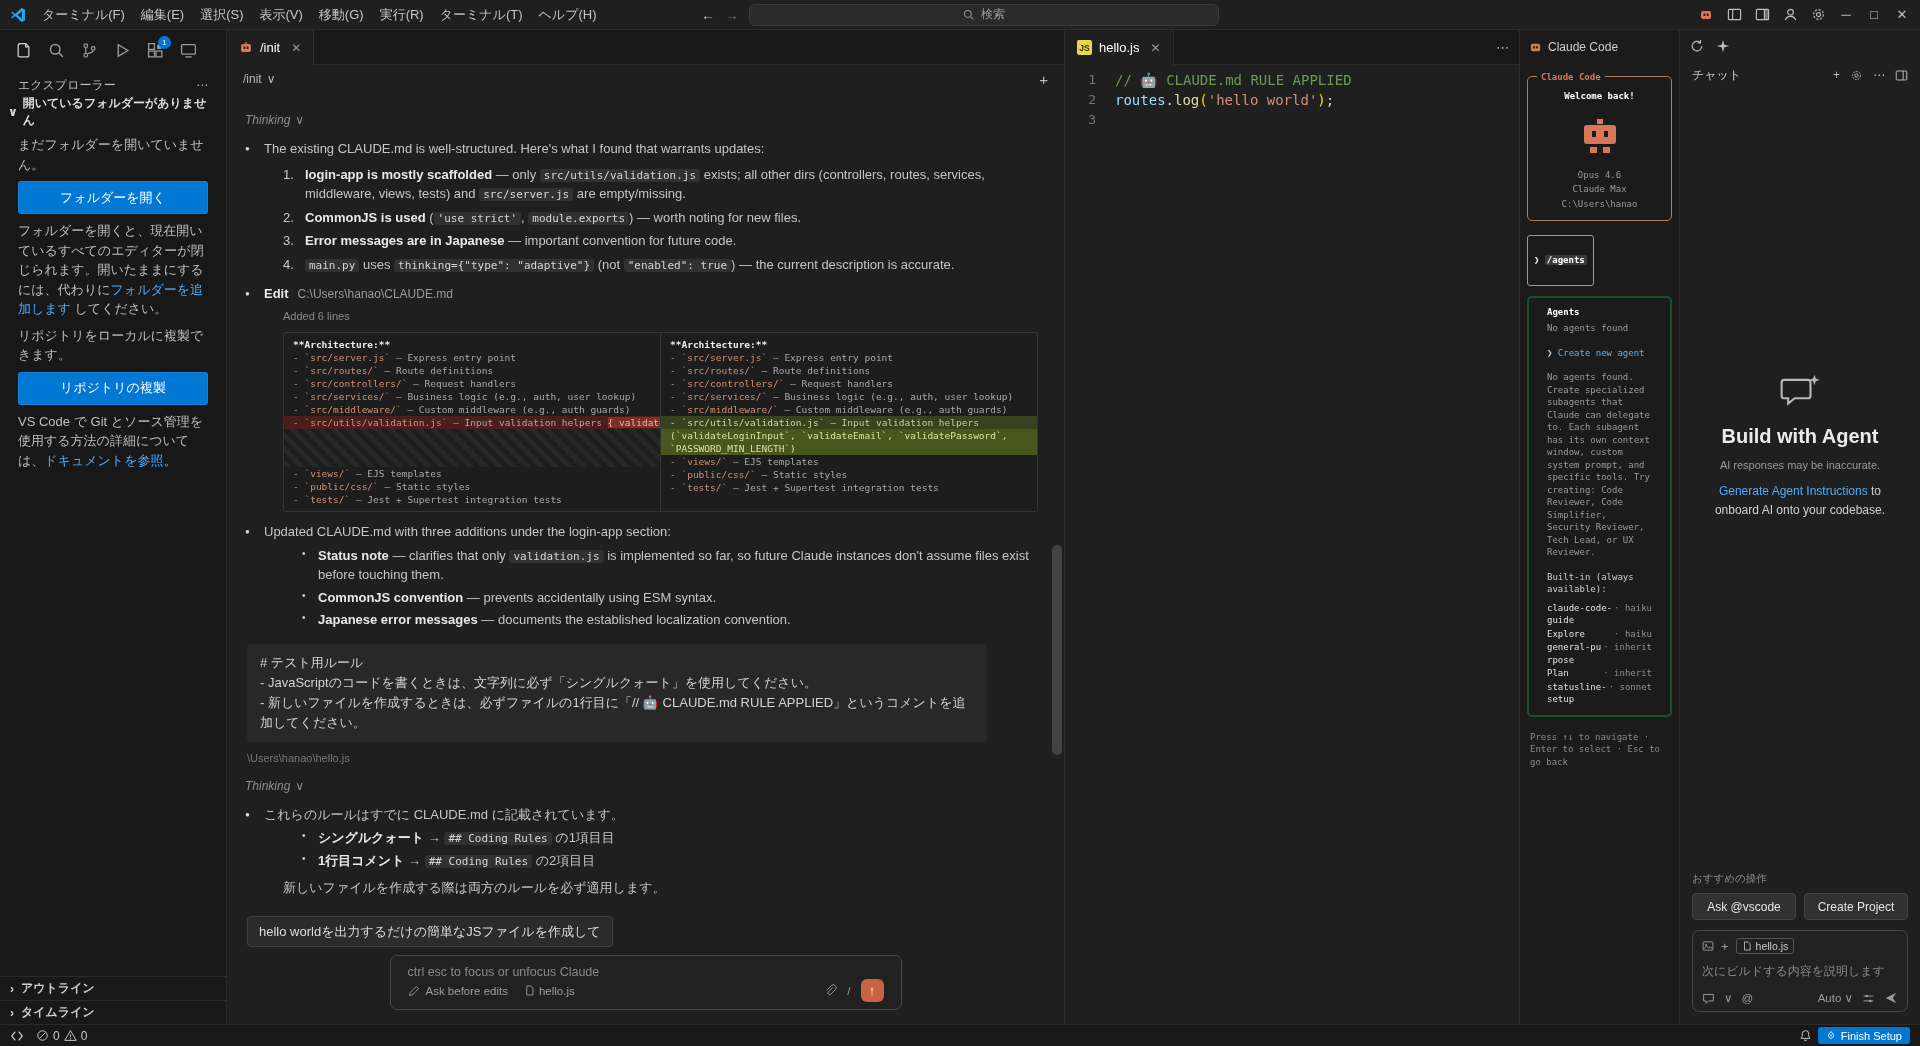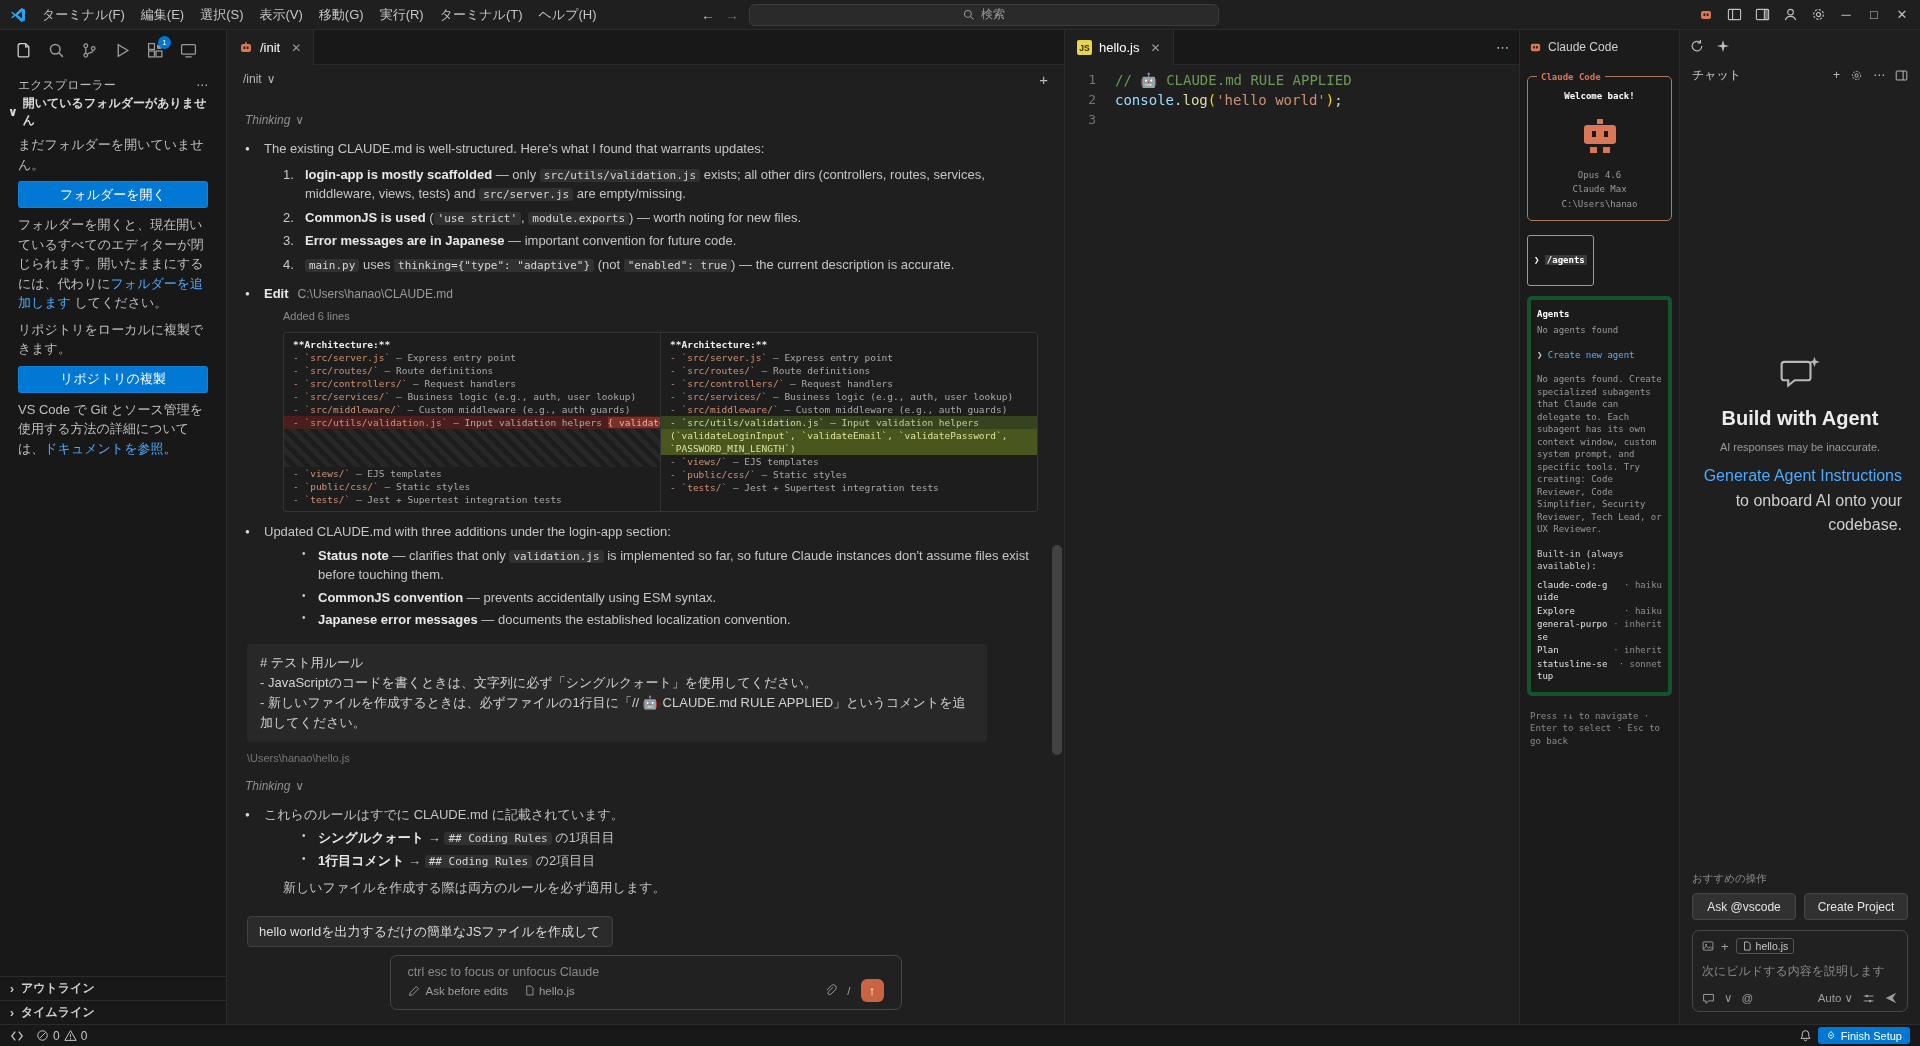--- a/index.html
+++ b/index.html
@@ -36,21 +36,21 @@
 
 .sidebar{width:227px;background:var(--bg0);border-right:1px solid var(--border);display:flex;flex-direction:column;flex:none;}
 .activity-row{height:40px;display:flex;align-items:center;gap:15px;padding:0 14px;color:#b9b9b9;}
 .act-ico{position:relative;width:18px;height:18px;display:flex;align-items:center;justify-content:center;}
 .act-badge{position:absolute;top:-5px;right:-7px;background:var(--blue);color:#fff;font-size:8px;width:13px;height:13px;border-radius:50%;display:flex;align-items:center;justify-content:center;}
 .side-title{height:30px;display:flex;align-items:center;padding:0 18px;font-size:12px;color:#bdbdbd;}
 .side-title .more{margin-left:auto;color:#bdbdbd;}
 .section-hdr{height:24px;display:flex;align-items:center;gap:5px;padding:0 8px;font-weight:700;font-size:12px;color:#dcdcdc;}
 .side-body{padding:4px 18px;font-size:13px;color:#bfbfbf;line-height:1.5;}
 .side-body p{margin:7px 0;}
-.side-btn{display:block;width:100%;height:27px;background:var(--blue);border:1px solid #ffffff12;border-radius:3px;color:#fff;font-size:13px;font-family:inherit;margin:7px 0;cursor:pointer;}
+.side-btn{display:block;width:100%;height:33px;background:var(--blue);border:1px solid #ffffff12;border-radius:3px;color:#fff;font-size:13px;font-family:inherit;margin:7px 0;cursor:pointer;}
 .side-link{color:var(--link);cursor:pointer;}
 .side-bottom{margin-top:auto;}
 .collapse-row{height:24px;border-top:1px solid var(--border);display:flex;align-items:center;gap:7px;padding:0 10px;font-weight:700;font-size:12px;color:#cfcfcf;}
 
 
 .tabbar{height:35px;background:var(--bg0);display:flex;align-items:stretch;border-bottom:1px solid var(--border);flex:none;}
 .tab{display:flex;align-items:center;gap:7px;padding:0 12px;background:var(--bg1);color:#fff;font-size:13px;border-right:1px solid var(--border);margin-bottom:-1px;}
 .tab-close{color:#9a9a9a;font-size:12px;margin-left:4px;}
 .tab-actions{margin-left:auto;display:flex;align-items:center;padding:0 10px;color:#bdbdbd;}
 
@@ -116,41 +116,41 @@
 .claude{width:160px;border-right:1px solid var(--border);background:#1b1b1b;display:flex;flex-direction:column;flex:none;}
 .cp-hdr{height:34px;display:flex;align-items:center;gap:6px;padding:0 9px;font-size:12px;color:#d0d0d0;flex:none;}
 .cp-term{flex:1;padding:4px 7px;font-family:"DejaVu Sans Mono","Liberation Mono",monospace;font-size:9px;line-height:12.5px;color:#cfcfcf;overflow:hidden;}
 .wbox{border:1px solid #b07a5f;border-radius:5px;padding:13px 5px 10px;text-align:center;position:relative;margin-top:8px;}
 .wb-title{position:absolute;top:-6px;left:9px;background:#1b1b1b;padding:0 4px;color:var(--orange);font-weight:700;}
 .wb-welcome{font-weight:700;color:#ffffff;}
 .robot-art{margin:16px auto 14px;width:44px;}
 .wb-meta{color:#9a9a9a;margin-top:2px;}
 .cmd-box{display:inline-block;margin:14px 0 10px;border:1px solid #9a9a9a;border-radius:3px;padding:18px 6px;color:#ffffff;}
 .cmd-sel{font-weight:700;background:#3a3a3a;padding:0 2px;}
-.abox{border:4px solid #14532d;border-radius:5px;padding:8px 6px;}
+.abox{border:2px solid #14532d;border-radius:5px;padding:8px 18px;}
 .ab-title{font-weight:700;color:#ffffff;}
 .ab-sub{color:#9a9a9a;margin:4px 0 12px;}
 .ab-create{margin-bottom:12px;}
 .ab-create .lk{color:#5eb0ef;}
 .ab-desc{color:#9a9a9a;margin-bottom:12px;white-space:normal;}
 .ab-bt{color:#cfcfcf;margin-bottom:6px;}
 .ab-item{display:flex;margin:1px 0;}
 .ab-name{width:74px;word-break:break-all;color:#e2e2e2;}
 .ab-model{margin-left:auto;color:#8f8f8f;white-space:nowrap;}
 .cp-footer{margin-top:14px;color:#8a8a8a;padding:0 3px;}
 
 
 .ai{flex:1;display:flex;flex-direction:column;background:var(--bg1);min-width:0;}
 .ai-strip{height:32px;display:flex;align-items:center;gap:12px;padding:0 10px;color:#bdbdbd;flex:none;}
 .ai-hdr{height:26px;display:flex;align-items:center;padding:0 12px;font-size:12px;color:#cfcfcf;flex:none;}
 .ai-hdr-icons{margin-left:auto;display:flex;align-items:center;gap:10px;color:#bdbdbd;}
 .ai-center{flex:1;display:flex;flex-direction:column;align-items:center;justify-content:center;text-align:center;padding:0 18px;gap:11px;margin-top:-60px;}
 .ai-heading{font-size:20px;font-weight:600;color:#ececec;}
 .ai-disc{font-size:11px;color:#9a9a9a;}
-.ai-onboard{font-size:16px;color:#cfcfcf;line-height:1.55;text-align:right;}
+.ai-onboard{font-size:12px;color:#cfcfcf;line-height:1.55;}
 .ai-onboard a{color:var(--link);cursor:pointer;}
 .ai-bottom{padding:8px 12px 12px;flex:none;}
 .ai-sug{font-size:10.5px;color:#8a8a8a;margin-bottom:7px;}
 .ai-btn-row{display:flex;gap:8px;}
 .ai-btn{flex:1;height:27px;background:#313131;border:1px solid #454545;border-radius:4px;color:#e4e4e4;font-size:12px;font-family:inherit;cursor:pointer;white-space:nowrap;}
 .ai-input{margin-top:10px;border:1px solid #474747;border-radius:7px;background:#212121;padding:7px 9px 6px;}
 .ai-chips{display:flex;align-items:center;gap:7px;color:#9d9d9d;}
 .ai-chip{display:flex;align-items:center;gap:4px;border:1px solid #555;border-radius:3px;padding:1px 5px;font-size:10.5px;color:#c9c9c9;}
 .ai-ph{color:#8a8a8a;font-size:12px;margin:9px 0 11px;}
 .ai-ictl{display:flex;align-items:center;gap:9px;color:#9d9d9d;font-size:11.5px;}
@@ -472,21 +472,21 @@
       </div>
       <span class="tab-actions">⋯</span>
     </div>
     <div class="code-area">
       <div class="cl">
           <span class="ln">1</span>
           <span class="tk-c">// 🤖 CLAUDE.md RULE APPLIED</span>
         </div>
       <div class="cl">
           <span class="ln">2</span>
-          <span><span class="tk-o">console</span><span class="tk-p">.</span><span class="tk-f">log</span><span class="tk-b">(</span><span class="tk-s">'hello world'</span><span class="tk-b">)</span><span class="tk-p">;</span></span>
+          <span><span class="tk-o">routes</span><span class="tk-p">.</span><span class="tk-f">log</span><span class="tk-b">(</span><span class="tk-s">'hello world'</span><span class="tk-b">)</span><span class="tk-p">;</span></span>
         </div>
       <div class="cl">
           <span class="ln">3</span>
         </div>
     </div>
   </div>
 
   <div class="claude">
     <div class="cp-hdr">
       <svg width="13" height="13" viewBox="0 0 14 14">

